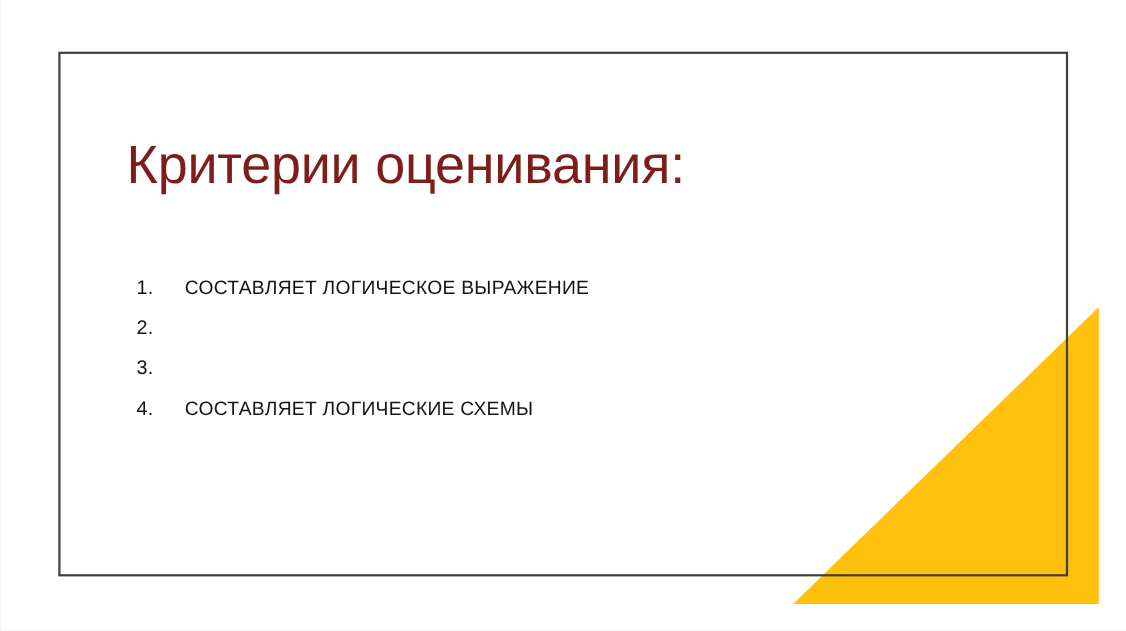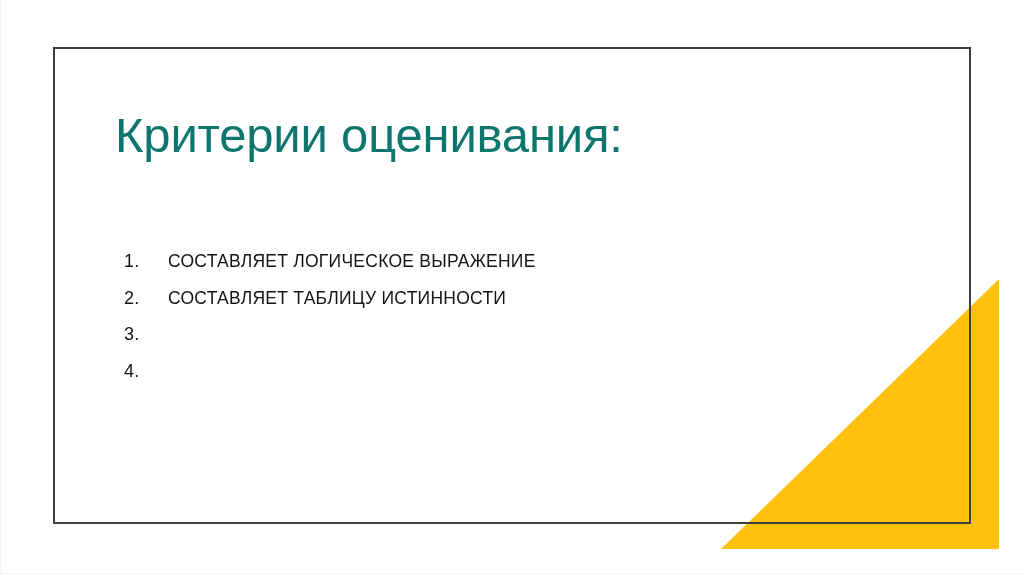--- a/index.html
+++ b/index.html
@@ -53,25 +53,25 @@
     width: 918px;
     height: 477px;
     box-sizing: border-box;
     border: 2px solid #3f3f3f;
     background: transparent;
   }
 
   #title {
     position: absolute;
     left: 115px;
-    top: 108px;
+    top: 123px;
     font-size: 49px;
     line-height: 1.12;
     font-weight: 400;
-    color: #0f766e;
+    color: #7f1d1d;
     letter-spacing: -0.2px;
     white-space: nowrap;
   }
 
   #bullet-list {
     position: absolute;
     left: 124px;
     top: 251px;
     margin: 0;
     padding: 0;
@@ -115,23 +115,23 @@
 
   <div id="title">Критерии оценивания:</div>
 
   <ol id="bullet-list">
     <li>
       <span class="num">1.</span>
       <span class="txt">СОСТАВЛЯЕТ ЛОГИЧЕСКОЕ ВЫРАЖЕНИЕ</span>
     </li>
     <li>
       <span class="num">2.</span>
-      <span class="txt">СОСТАВЛЯЕТ ТАБЛИЦУ ИСТИННОСТИ</span>
     </li>
     <li>
       <span class="num">3.</span>
     </li>
     <li>
       <span class="num">4.</span>
+      <span class="txt">СОСТАВЛЯЕТ ЛОГИЧЕСКИЕ СХЕМЫ</span>
     </li>
   </ol>
 
 </div>
 
 </body></html>

